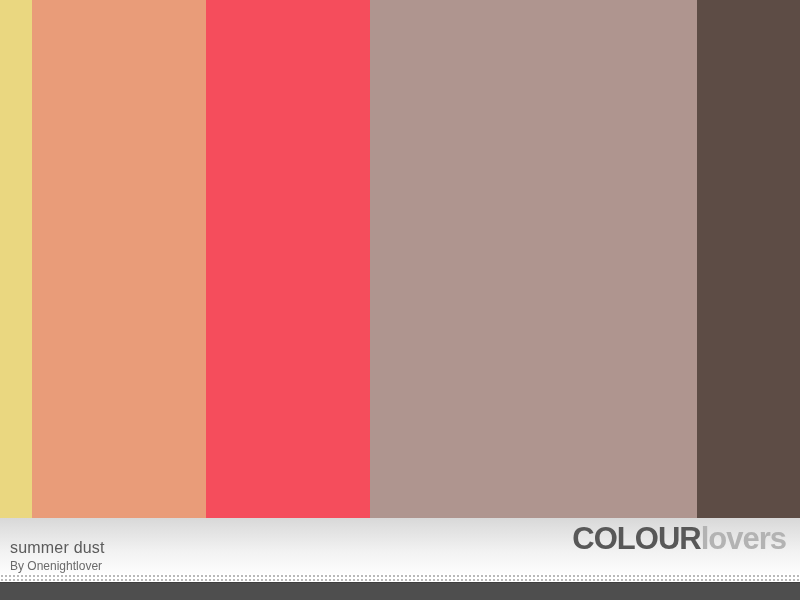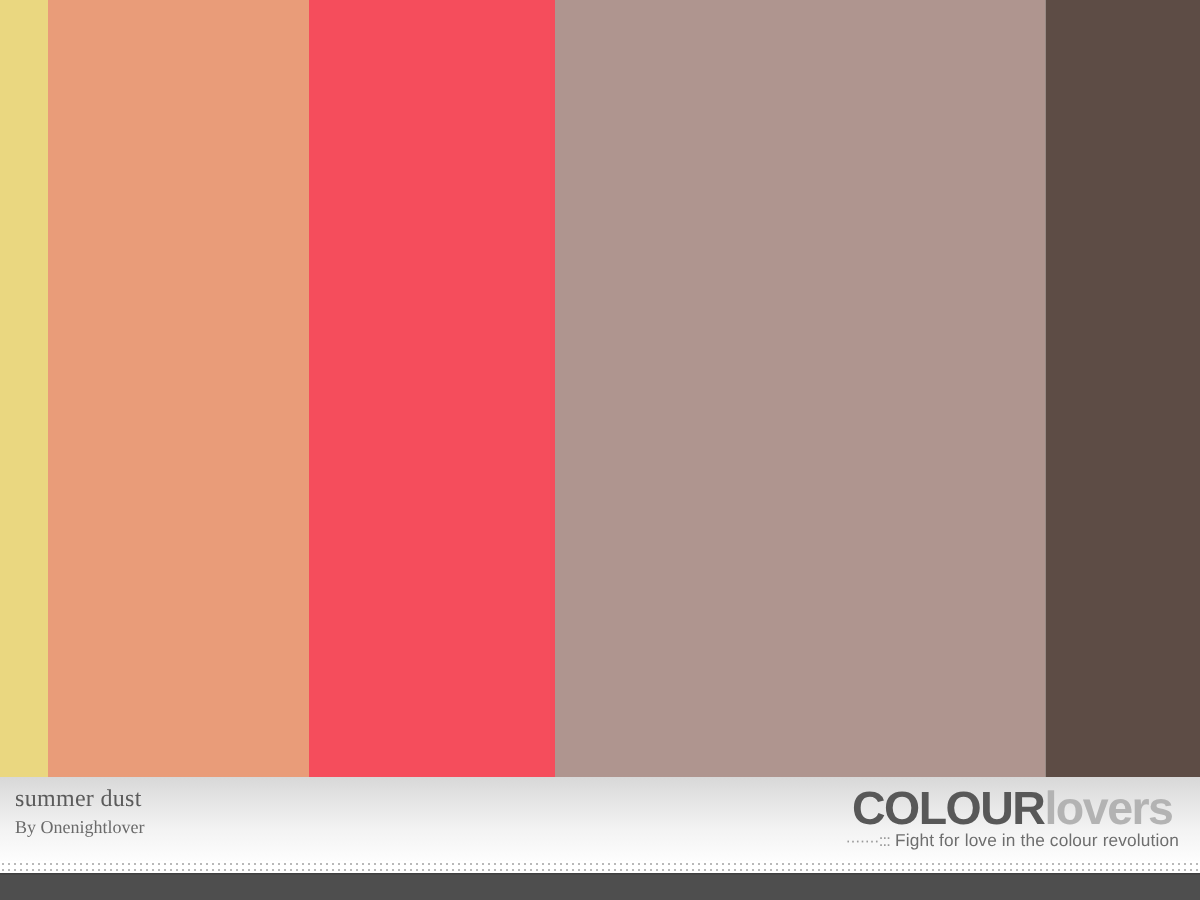--- a/index.html
+++ b/index.html
@@ -46,22 +46,21 @@
     box-sizing: border-box;
   }
   .footer-inner {
     position: relative;
     width: 100%;
     height: 100%;
   }
   .title-block {
     position: absolute;
     left: 10px;
-    top: 5px;
-    font-family: Liberation Serif, serif;
+    top: 20px;
   }
   .pal-title {
     font-size: 16px;
     color: #5b5b5b;
     line-height: 19px;
     letter-spacing: 0.2px;
     white-space: nowrap;
   }
   .pal-author {
     font-size: 12px;
@@ -69,21 +68,21 @@
     line-height: 15px;
     margin-top: 2px;
     white-space: nowrap;
   }
 
   
   .brand {
     position: absolute;
     right: 14px;
     top: 5px;
-    text-align: center;
+    text-align: left;
   }
   .brand-word {
     font-size: 31px;
     font-weight: bold;
     line-height: 32px;
     letter-spacing: -1px;
     white-space: nowrap;
   }
   .brand-colour { color: #585858; }
   .brand-lovers { color: #b3b3b3; }
@@ -143,21 +142,20 @@
   <div class="footer">
     <div class="footer-inner">
 
       <div class="title-block">
         <div class="pal-title">summer dust</div>
         <div class="pal-author">By Onenightlover</div>
       </div>
 
       <div class="brand">
         <div class="brand-word"><span class="brand-colour">COLOUR</span><span class="brand-lovers">lovers</span></div>
-        <div class="brand-tag"><span class="tag-dots">·······:::</span> <span>Fight for love in the colour revolution</span></div>
       </div>
 
     </div>
   </div>
 
   <div class="dot-strip"></div>
   <div class="bottom-bar"></div>
 
 </div>
 

